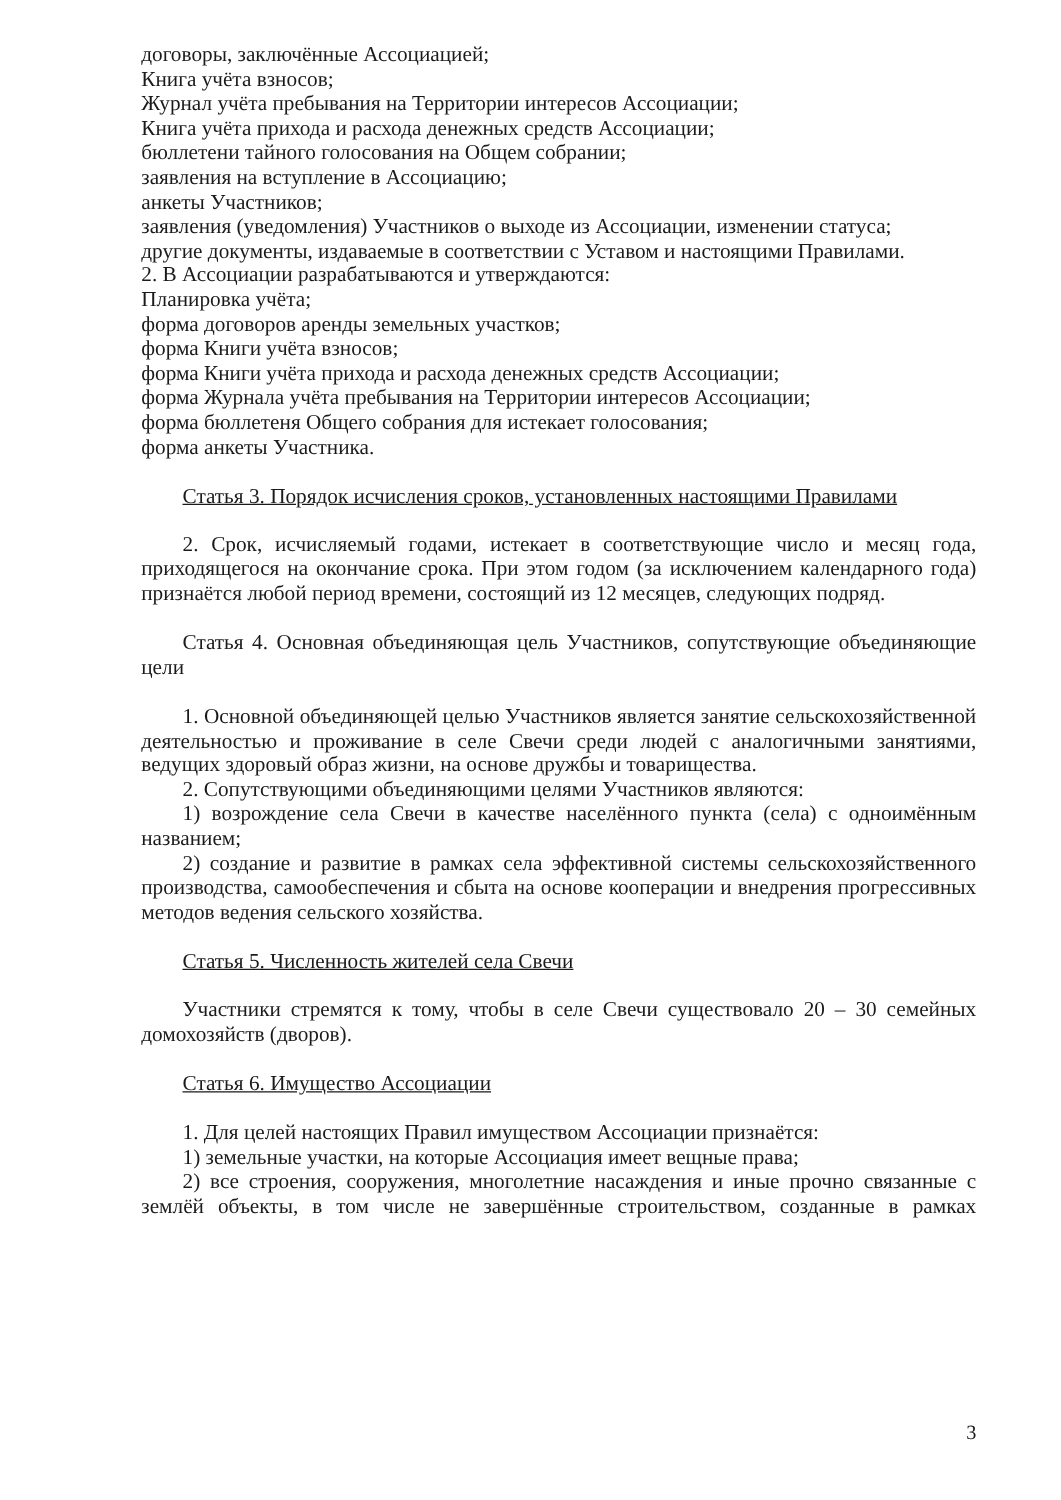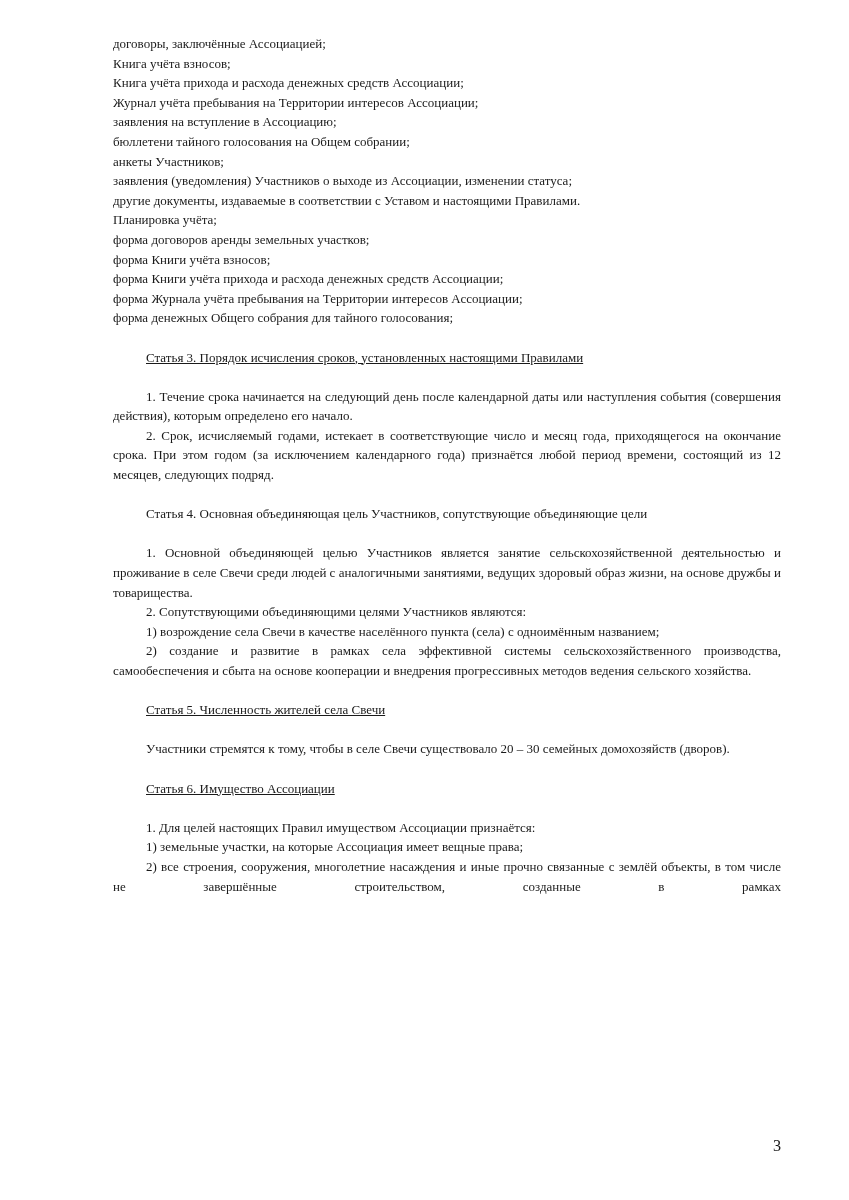--- a/index.html
+++ b/index.html
@@ -3,21 +3,21 @@
   <meta charset="utf-8">
   <style>
     html, body { margin: 0; padding: 0; background: #ffffff; }
     body { width: 849px; height: 1200px; position: relative; overflow: hidden; }
     .page {
       position: absolute;
       left: 113px;
       top: 34px;
       width: 668px;
       font-family: "Liberation Serif", serif;
-      font-size: 13px;
+      font-size: 17px;
       line-height: 19.6px;
       color: #1a1a1a;
     }
     .ln { margin: 0; white-space: nowrap; }
     .ind { padding-left: 33px; }
     .just { text-align: justify; text-align-last: left; }
     .just.ind { text-indent: 33px; padding-left: 0; white-space: normal; }
     .heading { margin: 0; padding-left: 33px; text-decoration: underline; }
     .gap { height: 19.6px; }
     .page-number {
@@ -29,41 +29,42 @@
       color: #1a1a1a;
     }
   </style>
 </head>
 <body>
 
 <div class="page">
 
   <p class="ln">договоры, заключённые Ассоциацией;</p>
   <p class="ln">Книга учёта взносов;</p>
+  <p class="ln">Журнал учёта пребывания на Территории интересов Ассоциации;</p>
   <p class="ln">Книга учёта прихода и расхода денежных средств Ассоциации;</p>
-  <p class="ln">Журнал учёта пребывания на Территории интересов Ассоциации;</p>
+  <p class="ln">бюллетени тайного голосования на Общем собрании;</p>
   <p class="ln">заявления на вступление в Ассоциацию;</p>
-  <p class="ln">бюллетени тайного голосования на Общем собрании;</p>
   <p class="ln">анкеты Участников;</p>
   <p class="ln">заявления (уведомления) Участников о выходе из Ассоциации, изменении статуса;</p>
   <p class="ln">другие документы, издаваемые в соответствии с Уставом и настоящими Правилами.</p>
 
+  <p class="ln">2. В Ассоциации разрабатываются и утверждаются:</p>
 
   <p class="ln">Планировка учёта;</p>
   <p class="ln">форма договоров аренды земельных участков;</p>
   <p class="ln">форма Книги учёта взносов;</p>
   <p class="ln">форма Книги учёта прихода и расхода денежных средств Ассоциации;</p>
   <p class="ln">форма Журнала учёта пребывания на Территории интересов Ассоциации;</p>
-  <p class="ln">форма денежных Общего собрания для тайного голосования;</p>
+  <p class="ln">форма бюллетеня Общего собрания для истекает голосования;</p>
+  <p class="ln">форма анкеты Участника.</p>
 
   <div class="gap"></div>
 
   <p class="heading">Статья 3. Порядок исчисления сроков, установленных настоящими Правилами</p>
   <div class="gap"></div>
-  <p class="ln just ind">1. Течение срока начинается на следующий день после календарной даты или наступления события (совершения действия), которым определено его начало.</p>
   <p class="ln just ind">2. Срок, исчисляемый годами, истекает в соответствующие число и месяц года, приходящегося на окончание срока. При этом годом (за исключением календарного года) признаётся любой период времени, состоящий из 12 месяцев, следующих подряд.</p>
 
   <div class="gap"></div>
 
   <p class="ln just ind">Статья 4. Основная объединяющая цель Участников, сопутствующие объединяющие цели</p>
   <div class="gap"></div>
   <p class="ln just ind">1. Основной объединяющей целью Участников является занятие сельскохозяйственной деятельностью и проживание в селе Свечи среди людей с аналогичными занятиями, ведущих здоровый образ жизни, на основе дружбы и товарищества.</p>
   <p class="ln just ind">2. Сопутствующими объединяющими целями Участников являются:</p>
   <p class="ln just ind">1) возрождение села Свечи в качестве населённого пункта (села) с одноимённым названием;</p>
   <p class="ln just ind">2) создание и развитие в рамках села эффективной системы сельскохозяйственного производства, самообеспечения и сбыта на основе кооперации и внедрения прогрессивных методов ведения сельского хозяйства.</p>

